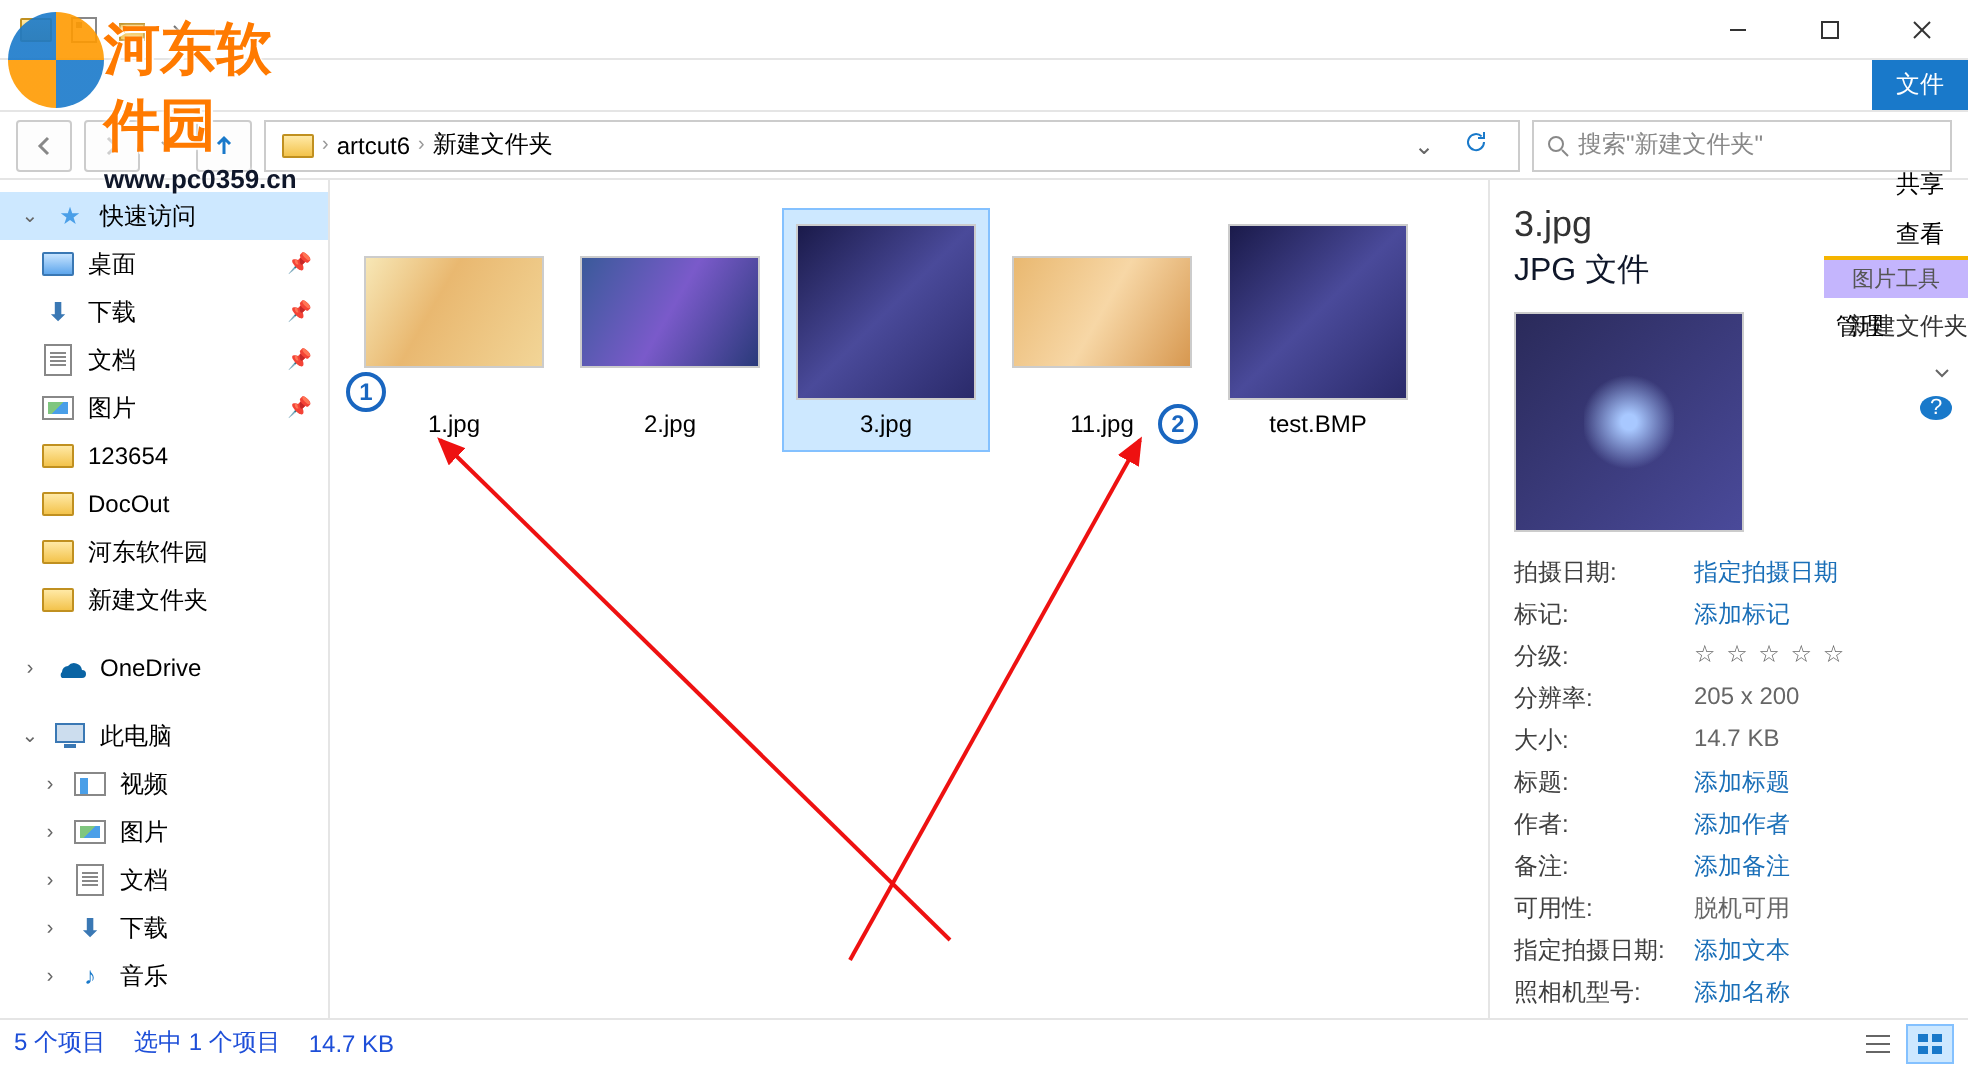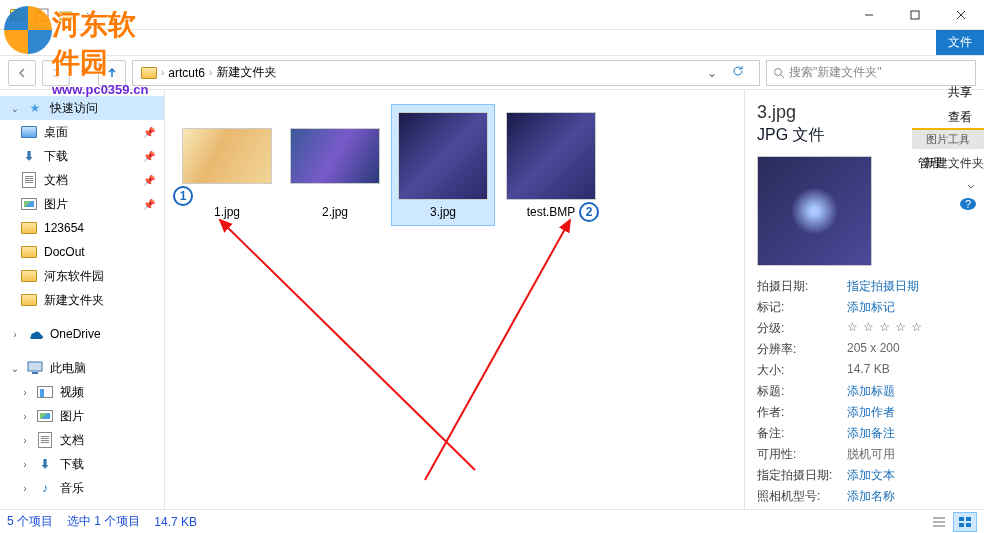--- a/index.html
+++ b/index.html
@@ -10,21 +10,21 @@
 .qat { display: flex; align-items: center; padding-left: 8px; gap: 4px; }
 .qat-icon { width: 20px; height: 20px; display: flex; align-items: center; justify-content: center; }
 .qat-folder { width: 16px; height: 12px; background: linear-gradient(#ffe9a6, #f3c34c); border: 1px solid #c09020; border-radius: 1px; }
 .win-ctrls { margin-left: auto; display: flex; }
 .win-btn { width: 46px; height: 30px; display: flex; align-items: center; justify-content: center; color: #333; }
 
 
 .ribbon-tabs { height: 26px; background: #fff; display: flex; align-items: flex-end; border-bottom: 1px solid #e5e5e5; flex-direction: column; }
 .ribbon-tab { padding: 4px 12px; font-size: 12px; cursor: default; }
 .ribbon-tab.file { background: #1979ca; color: #fff; }
-.contextual { background: #e5e5e5; border-top: 2px solid #f5b400; padding: 2px 14px; font-size: 11px; color: #555; margin-left: 8px; position: relative; top: -2px; }
+.contextual { background: #c4b5fd; border-top: 2px solid #f5b400; padding: 2px 14px; font-size: 11px; color: #555; margin-left: 8px; position: relative; top: -2px; }
 .contextual-sub { padding: 4px 14px; font-size: 12px; }
 .title-text { margin-left: 18px; padding: 4px 0; font-size: 12px; color: #333; }
 
 
 .addrbar { height: 34px; display: flex; align-items: center; padding: 4px 8px; gap: 6px; border-bottom: 1px solid #e5e5e5; }
 .nav-btn { width: 28px; height: 26px; border: 1px solid #ccc; border-radius: 2px; display: flex; align-items: center; justify-content: center; color: #888; background: #fdfdfd; }
 .nav-btn.enabled { color: #1979ca; }
 .addr-path { flex: 1; height: 26px; border: 1px solid #ccc; display: flex; align-items: center; padding: 0 4px; background: #fff; }
 .addr-seg { display: flex; align-items: center; gap: 4px; padding: 0 4px; }
 .addr-chev { color: #999; font-size: 10px; }
@@ -81,21 +81,21 @@
 
 
 .statusbar { height: 24px; border-top: 1px solid #e5e5e5; display: flex; align-items: center; padding: 0 7px; gap: 14px; font-size: 12px; color: #1d4ed8; }
 .statusbar .views { margin-left: auto; display: flex; gap: 2px; }
 .view-btn { width: 24px; height: 20px; border: 1px solid transparent; display: flex; align-items: center; justify-content: center; color: #666; }
 .view-btn.active { border-color: #84c1ff; background: #cde8ff; color: #1979ca; }
 
 
 .watermark { position: absolute; left: 4px; top: 2px; pointer-events: none; font-family: Arial,sans-serif; }
 .wm-title { font-size: 28px; font-weight: bold; color: #ff7a00; text-shadow: 0 0 2px #fff,1px 1px 0 #fff; }
-.wm-url { font-size: 13px; color: #6d28d9; font-weight: bold; text-shadow: 0 0 2px #fff; }
+.wm-url { font-size: 13px; color: #0f172a; font-weight: bold; text-shadow: 0 0 2px #fff; }
 .wm-logo { width: 48px; height: 48px; border-radius: 50%; background: conic-gradient(#ff9a00 0 90deg,#1979ca 90deg 180deg,#ff9a00 180deg 270deg,#1979ca 270deg 360deg); position: absolute; left: 0; top: 4px; opacity: 0.9; }
 .wm-text { position: absolute; left: 48px; top: 4px; }
 
 
 .ann-circle { position: absolute; width: 20px; height: 20px; border-radius: 50%; background: #fff; border: 2px solid #1966c0; color: #1966c0; font-weight: bold; font-size: 12px; display: flex; align-items: center; justify-content: center; z-index: 10; }
 .arrow-svg { position: absolute; z-index: 9; pointer-events: none; }
 
 .help-icon { width: 16px; height: 16px; border-radius: 50%; background: #1979ca; color: #fff; font-size: 11px; display: flex; align-items: center; justify-content: center; margin-right: 8px; }
 .ribbon-expand { margin-left: auto; padding: 4px 8px; color: #666; }
 </style>
@@ -367,20 +367,26 @@
         <div class="thumb">
           <div class="thumb-img" style="width:94px;height:56px;background:linear-gradient(120deg,#3a5a9a,#7a5aca,#2a3a7a);"></div>
         </div>
         <div class="fname">2.jpg</div>
       </div>
       <div class="file-item selected">
         <div class="thumb">
           <div class="thumb-img" style="width:90px;height:88px;background:linear-gradient(135deg,#1a1a4a,#4a4a9a,#2a2a6a);"></div>
         </div>
         <div class="fname">3.jpg</div>
+      </div>
+      <div class="file-item">
+        <div class="thumb">
+          <div class="thumb-img" style="width:94px;height:56px;background:linear-gradient(120deg,#e9b870,#f7d7a6 50%,#d79850);"></div>
+        </div>
+        <div class="fname">11.jpg</div>
       </div>
       <div class="file-item">
         <div class="thumb">
           <div class="thumb-img" style="width:90px;height:88px;background:linear-gradient(135deg,#1a1a4a,#4a4a9a,#2a2a6a);"></div>
         </div>
         <div class="fname">test.BMP</div>
       </div>
     </div>
 
   <div class="preview">

